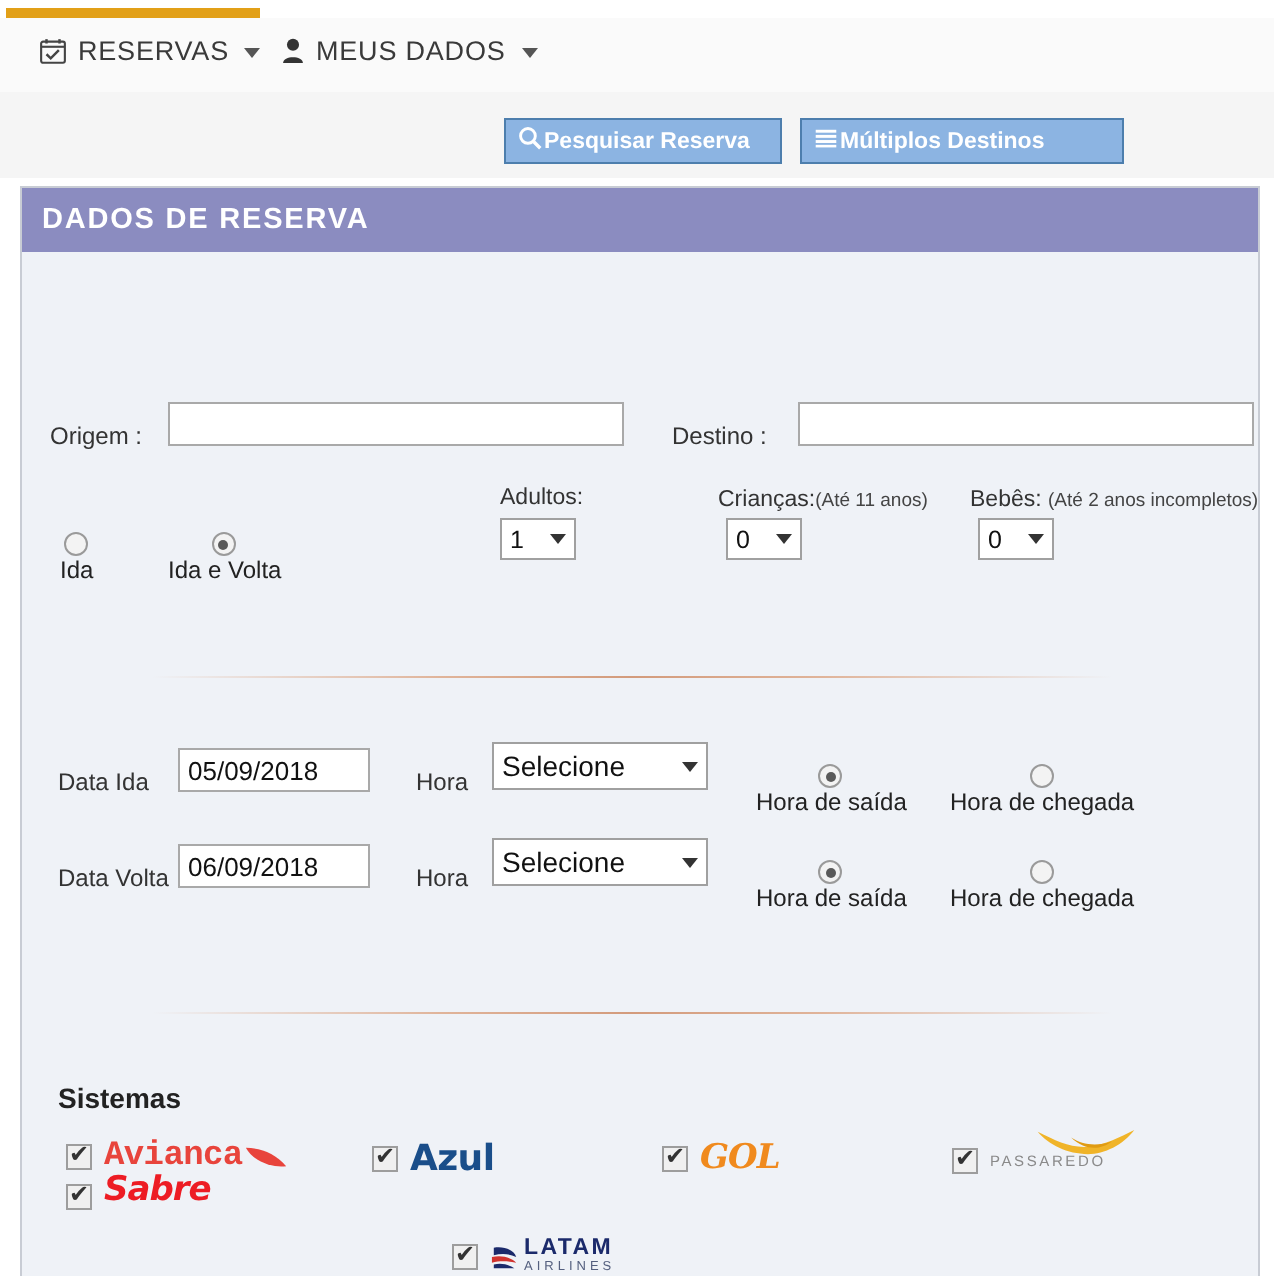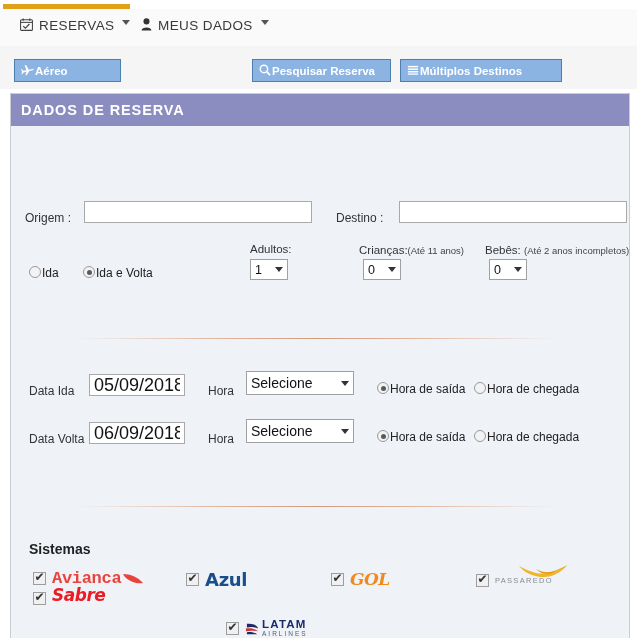--- a/index.html
+++ b/index.html
@@ -22,21 +22,21 @@
   }
 
   
   .menubar {
     position: absolute; left: 0; top: 9px; width: 637px; height: 37px;
     background: #fafafa;
     border-bottom: 1px solid #e2e2e2;
   }
   .menu-item {
     position: absolute; top: 9px;
-    display: flex; gap: 6px;
+    display: flex; align-items: center; gap: 6px;
     font-size: 13.5px; color: #3a3a3a; letter-spacing: .4px;
     cursor: pointer;
   }
   .menu-item .mi-label { white-space: nowrap; }
   .mi-cal { width: 13px; height: 13px; display:block; }
   .mi-user { width: 11px; height: 13px; display:block; }
   .caret-dn {
     width: 0; height: 0; border-left: 4.5px solid transparent;
     border-right: 4.5px solid transparent; border-top: 5px solid #555;
     margin-left: 2px; margin-top: 2px;
@@ -86,31 +86,31 @@
 
   .panel-body { position: absolute; left:0; top: 32px; width: 618px; height: 511px; }
 
   
   .lbl {
     position: absolute; font-size: 12px; color: #333; white-space: nowrap;
   }
   .txtinput {
     position: absolute; background: #ffffff;
     border: 1px solid #a9a9a9; box-sizing: border-box;
-    font-size: 18px; color: #111; padding: 0 4px;
+    font-size: 13px; color: #111; padding: 0 4px;
     font-family: "Liberation Sans", sans-serif;
   }
 
   #lbl-origem   { left: 14px;  top: 85px; }
   #in-origem    { left: 73px;  top: 75px; width: 228px; height: 22px; }
   #lbl-destino  { left: 325px; top: 85px; }
   #in-destino   { left: 388px; top: 75px; width: 228px; height: 22px; }
 
   
-  .radio-wrap { position: absolute; display: flex; align-items: flex-start; cursor: pointer; }
+  .radio-wrap { position: absolute; display: flex; align-items: center; cursor: pointer; flex-direction: column; }
   .radio {
     width: 12px; height: 12px; border-radius: 50%;
     border: 1px solid #9a9a9a; background: #f3f3f3;
     box-sizing: border-box; display: inline-block; position: relative;
     flex: none;
   }
   .radio.on::after {
     content: ""; position: absolute; left: 2.5px; top: 2.5px;
     width: 5px; height: 5px; border-radius: 50%; background: #5a5a5a;
   }
@@ -216,28 +216,20 @@
           <path d="M0.6 13.6 C0.6 9.3 11.4 9.3 11.4 13.6 Z" fill="#333"></path>
         </svg>
       </span>
       <span class="mi-label">MEUS DADOS</span>
       <span class="caret-dn"></span>
     </div>
   </div>
 
   <div class="tabstrip"></div>
 
-  <div class="tabbtn" id="tab-aereo">
-    <span class="tb-ico">
-      <svg width="13" height="12" viewBox="0 0 16 14">
-        <path d="M15.2 5.5 L9.6 6.6 L6.2 0.8 L4.6 1.1 L6.5 7.2 L2.8 7.9 L1.1 5.7 L0.1 5.9 L1.3 9.2 L0.6 12.3 L1.6 12.2 L3.2 10.0 L6.9 9.3 L5.4 13.1 L7.0 13.4 L10.2 8.2 L15.4 7.1 Z" fill="#ffffff"></path>
-      </svg>
-    </span>
-    <span>Aéreo</span>
-  </div>
 
 
   <div class="tabbtn" id="tab-pesq">
     <span class="tb-ico">
       <svg width="12" height="12" viewBox="0 0 14 14">
         <circle cx="5.8" cy="5.8" r="4.3" fill="none" stroke="#ffffff" stroke-width="1.7"></circle>
         <line x1="9.2" y1="9.2" x2="13" y2="13" stroke="#ffffff" stroke-width="2"></line>
       </svg>
     </span>
     <span>Pesquisar Reserva</span>

